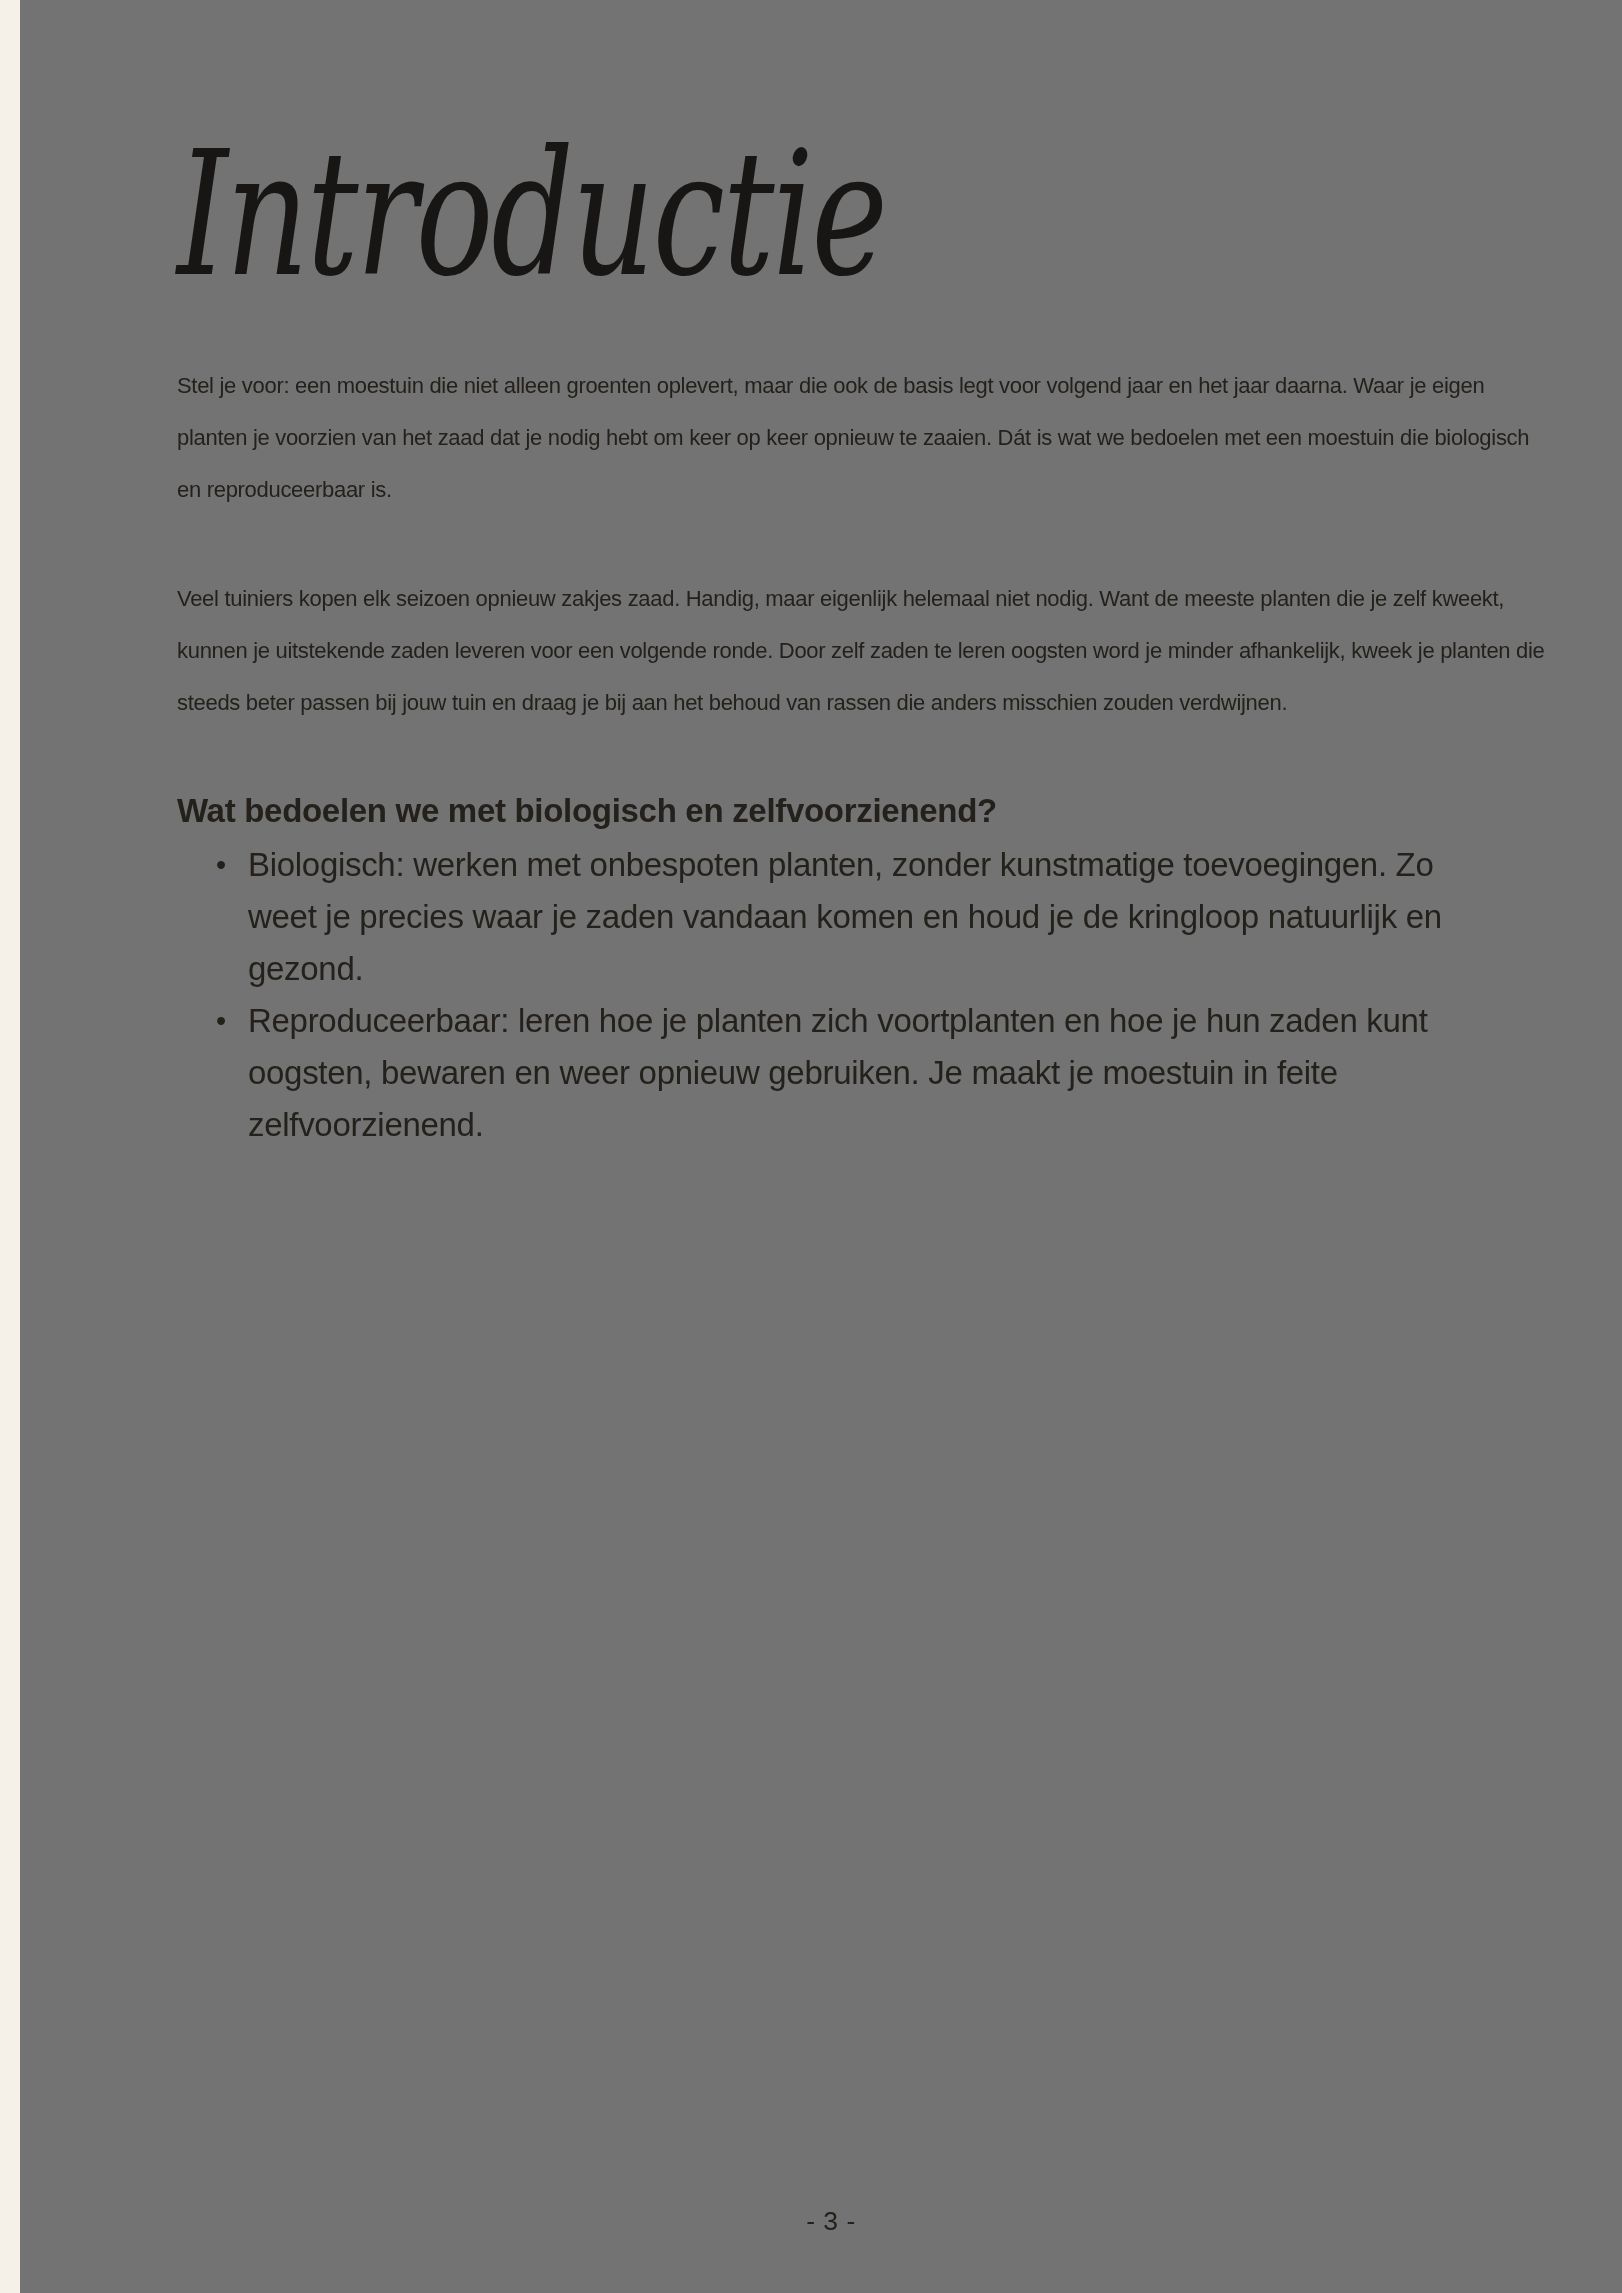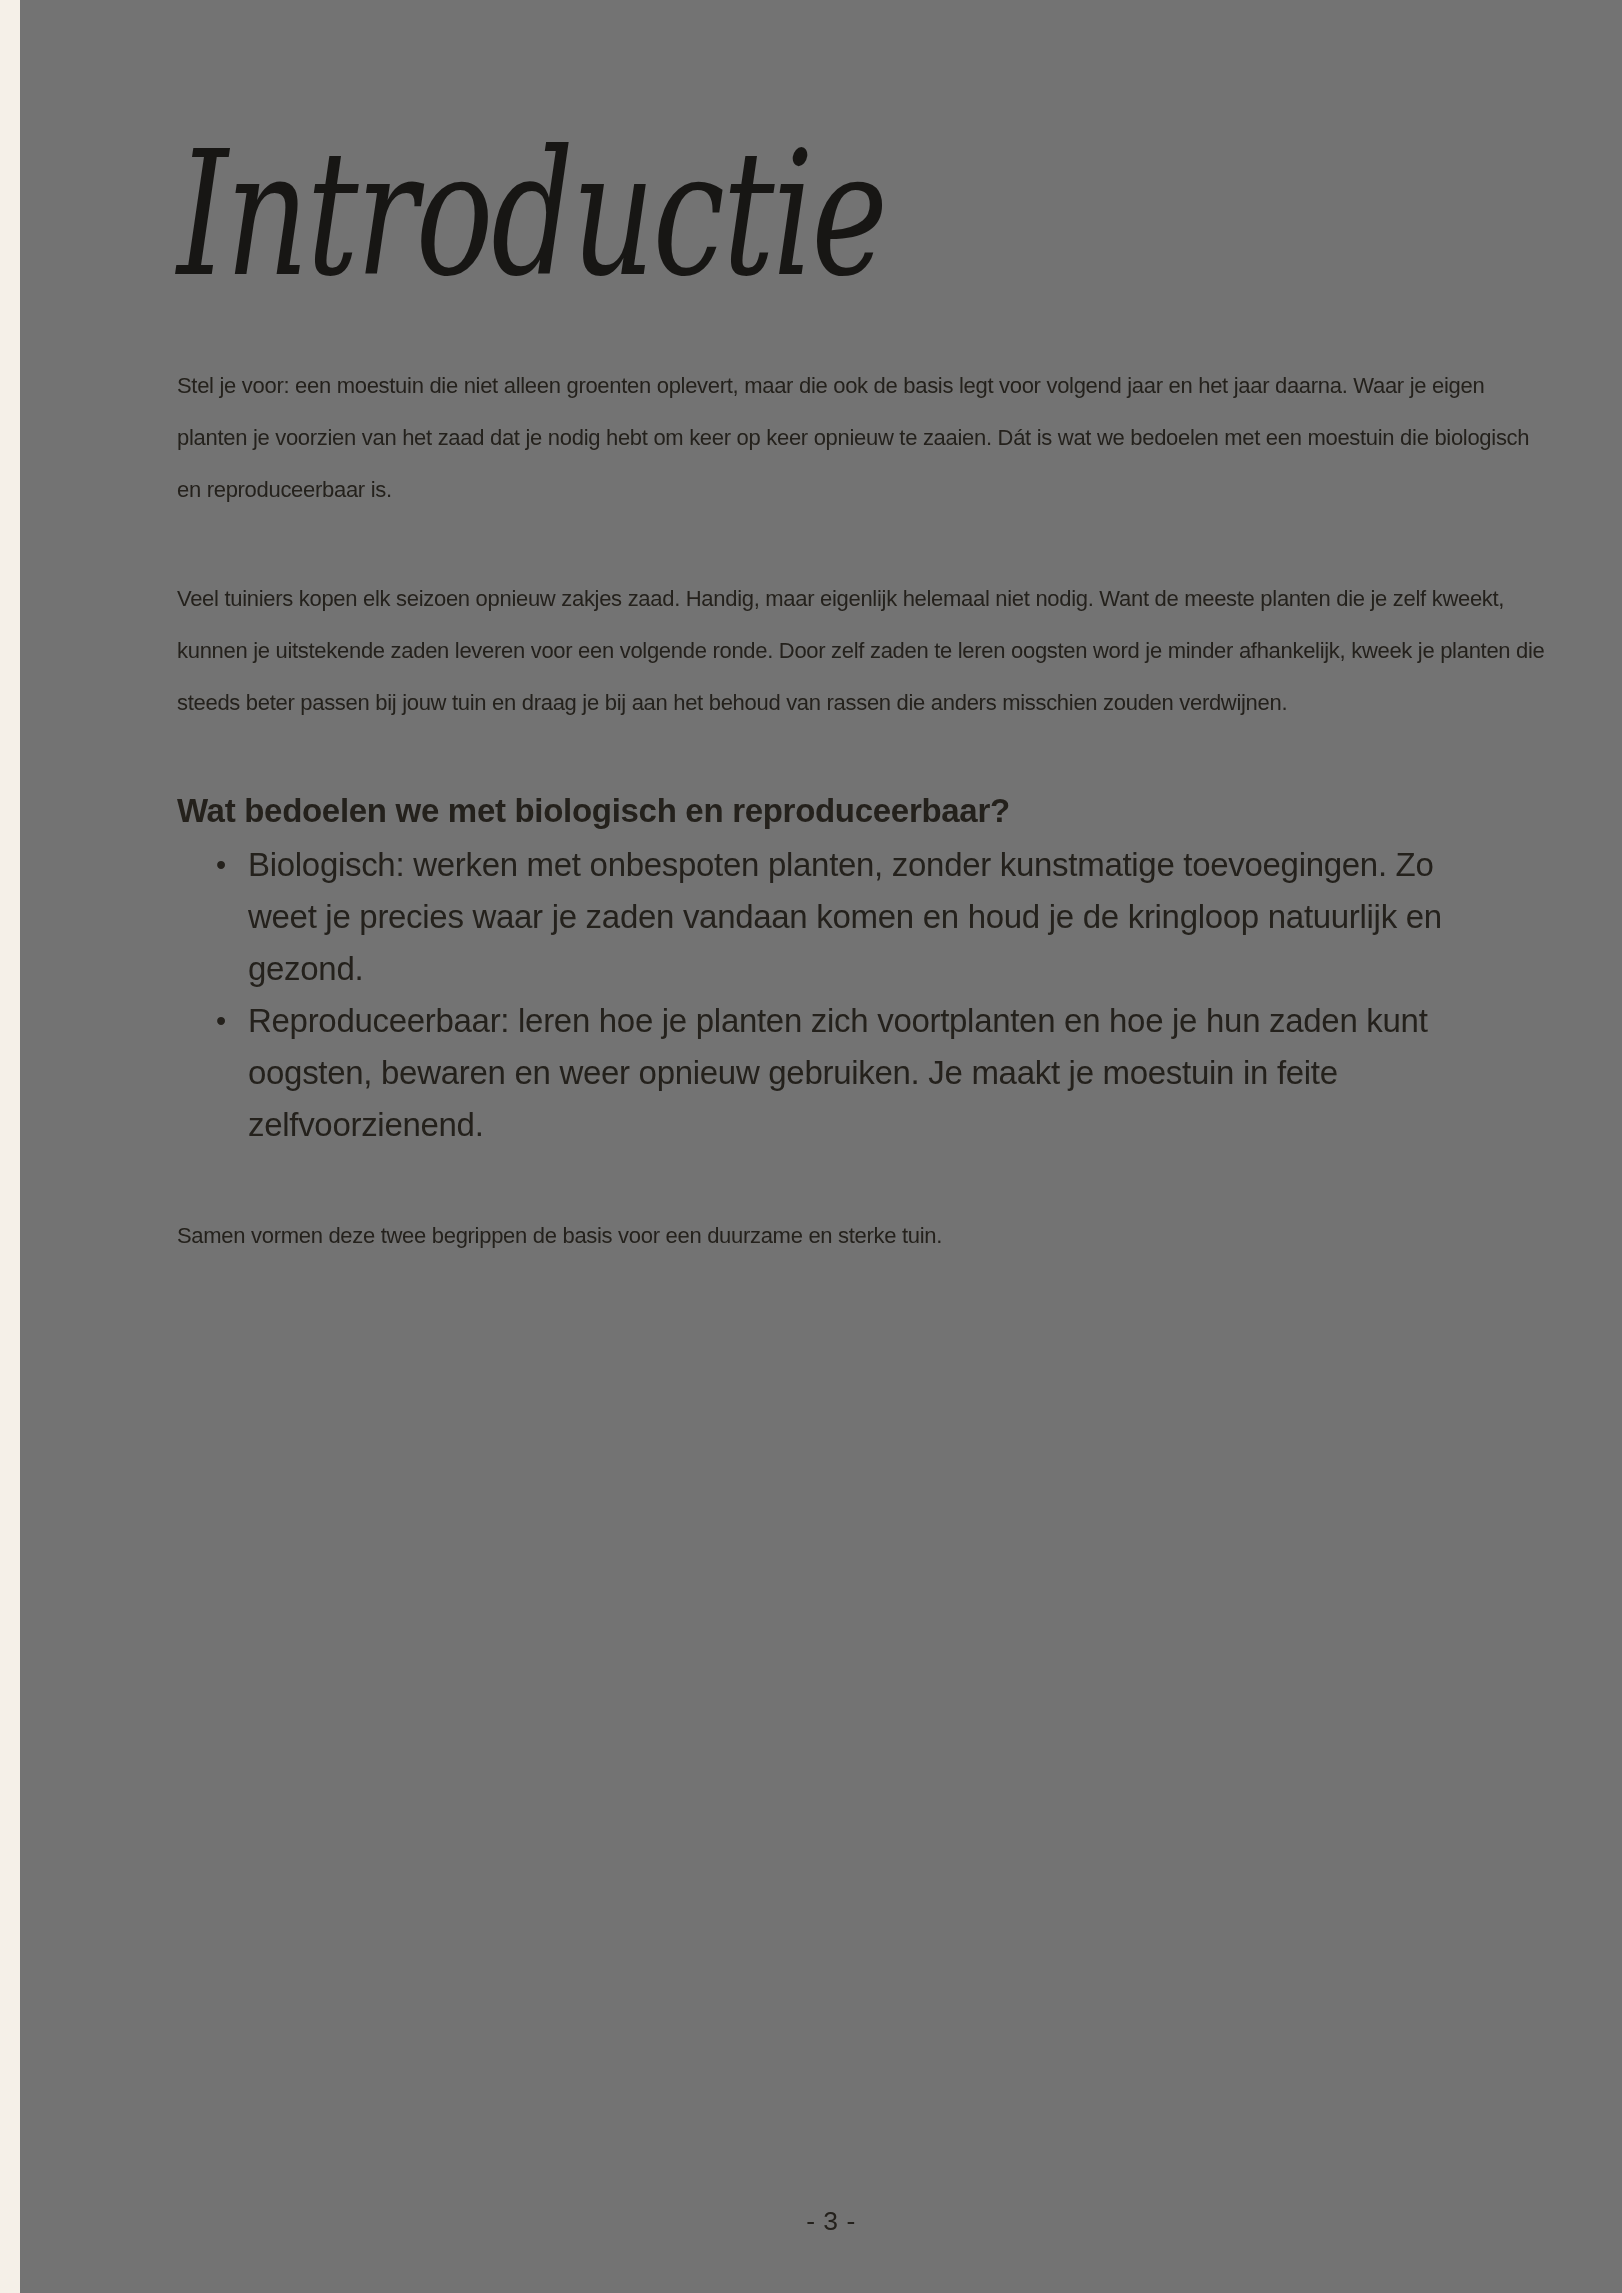--- a/index.html
+++ b/index.html
@@ -94,29 +94,28 @@
 <body>
 
 <div class="page">
 
   <h1 class="doc-title"><span class="title-inner">Introductie</span></h1>
 
   <p class="body first">Stel je voor: een moestuin die niet alleen groenten oplevert, maar die ook de basis legt voor volgend jaar en het jaar daarna. Waar je eigen planten je voorzien van het zaad dat je nodig hebt om keer op keer opnieuw te zaaien. Dát is wat we bedoelen met een moestuin die biologisch en reproduceerbaar is.</p>
 
   <p class="body second">Veel tuiniers kopen elk seizoen opnieuw zakjes zaad. Handig, maar eigenlijk helemaal niet nodig. Want de meeste planten die je zelf kweekt, kunnen je uitstekende zaden leveren voor een volgende ronde. Door zelf zaden te leren oogsten word je minder afhankelijk, kweek je planten die steeds beter passen bij jouw tuin en draag je bij aan het behoud van rassen die anders misschien zouden verdwijnen.</p>
 
-  <h2 class="section-heading">Wat bedoelen we met biologisch en reproduceerbaar?</h2>
+  <h2 class="section-heading">Wat bedoelen we met biologisch en zelfvoorzienend?</h2>
 
   <ul class="def-list">
     <li>
       <span class="bullet-marker">•</span><span class="li-text">Biologisch: werken met onbespoten planten, zonder kunstmatige toevoegingen. Zo weet je precies waar je zaden vandaan komen en houd je de kringloop natuurlijk en gezond.</span>
     </li>
     <li>
       <span class="bullet-marker">•</span><span class="li-text">Reproduceerbaar: leren hoe je planten zich voortplanten en hoe je hun zaden kunt oogsten, bewaren en weer opnieuw gebruiken. Je maakt je moestuin in feite zelfvoorzienend.</span>
     </li>
   </ul>
 
-  <p class="body closing">Samen vormen deze twee begrippen de basis voor een duurzame en sterke tuin.</p>
 
   <div class="page-number">- 3 -</div>
 
 </div>
 
 
 </body></html>

